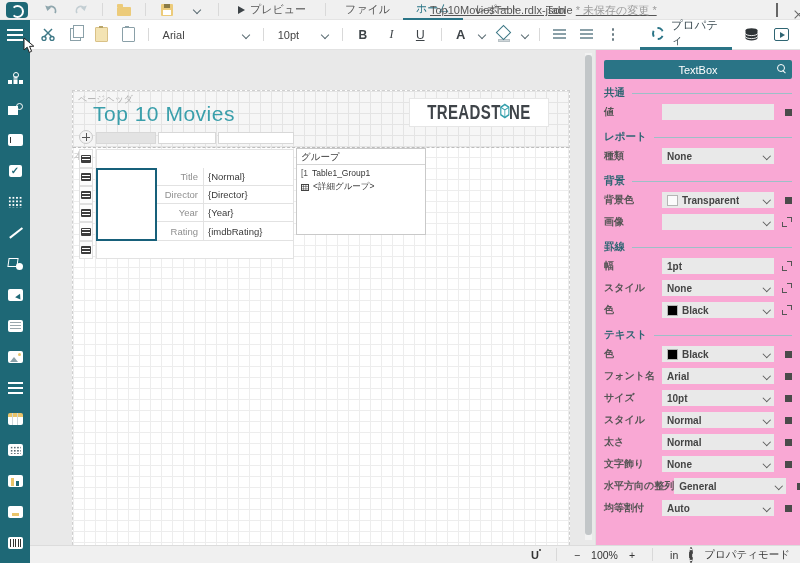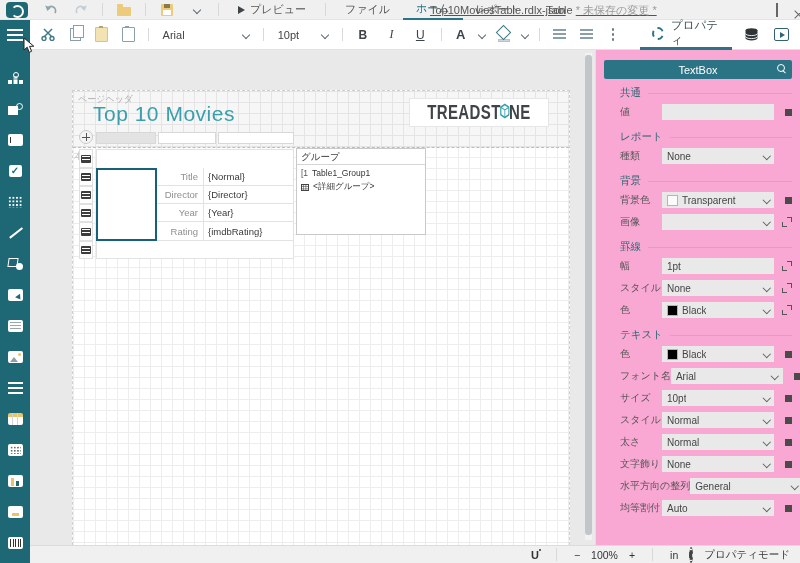--- a/index.html
+++ b/index.html
@@ -134,21 +134,21 @@
   .grp-pre{color:#555;font-size:8.5px;}
   .mini-grid{width:8px;height:7px;background:radial-gradient(circle,#444 0.8px,transparent 1px) 0 0/2.6px 2.6px;border:1px solid #444;box-sizing:border-box;}
   
   #vscroll{position:absolute;right:3px;top:3px;width:7px;height:487px;background:#f2f2f2;}
   #vscroll-thumb{position:absolute;left:0;top:2px;width:7px;height:480px;background:#c2c6c8;border-radius:3px;}
   
   #props{position:absolute;right:0;top:50px;width:205px;height:495px;background:#f9a8d4;border-left:1px solid #e0e0e0;box-sizing:border-box;overflow:hidden;}
   #props-header{margin:10px 8px 4px 8px;height:19px;background:#2a7486;border-radius:2px;display:flex;align-items:center;justify-content:center;position:relative;color:#fff;font-size:11px;}
   .search-ic{position:absolute;right:7px;top:4px;width:6px;height:6px;border:1.4px solid #fff;border-radius:50%;}
   .search-ic::after{content:"";position:absolute;left:5px;top:5px;width:4px;height:1.4px;background:#fff;transform:rotate(45deg);transform-origin:0 0;}
-  #props-body{padding:0 8px 0 24px;}
+  #props-body{padding:0 8px 0 8px;font-weight:bold;}
   .psec-title{display:flex;align-items:center;height:16px;margin-top:6px;}
   .psec-label{font-size:10.5px;color:#2f6573;white-space:nowrap;}
   .psec-line{flex:1;height:1px;background:#9dbfc7;margin-left:7px;}
   .prow{display:flex;align-items:center;height:22px;}
   .plabel{flex:1;font-size:10px;color:#555;white-space:nowrap;}
   .pctrl{width:112px;height:16px;background:#e9e9e9;display:flex;align-items:center;padding:0 5px;box-sizing:border-box;font-size:10px;color:#444;gap:4px;flex:0 0 112px;}
   .pval{white-space:nowrap;overflow:hidden;}
   .pctrl .chev{margin-left:auto;border-color:#5a5a5a;width:4.5px;height:4.5px;}
   .pextra{width:18px;flex:0 0 18px;display:flex;align-items:center;justify-content:flex-end;}
   .sqicon{width:7px;height:7px;background:#4a4a4a;}

